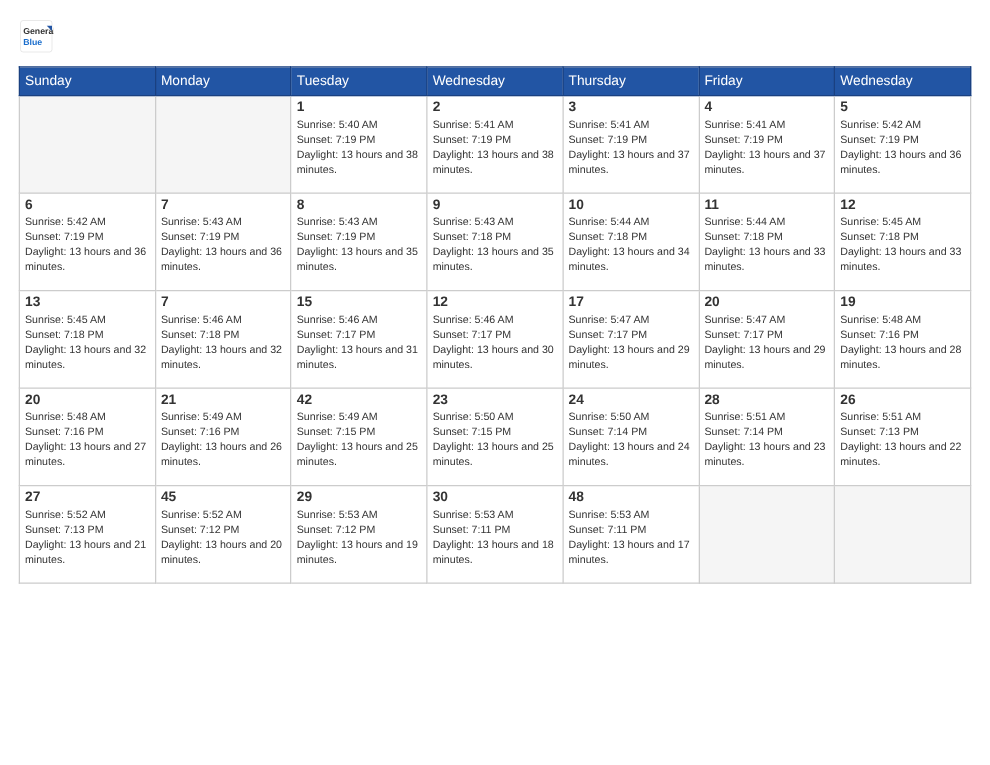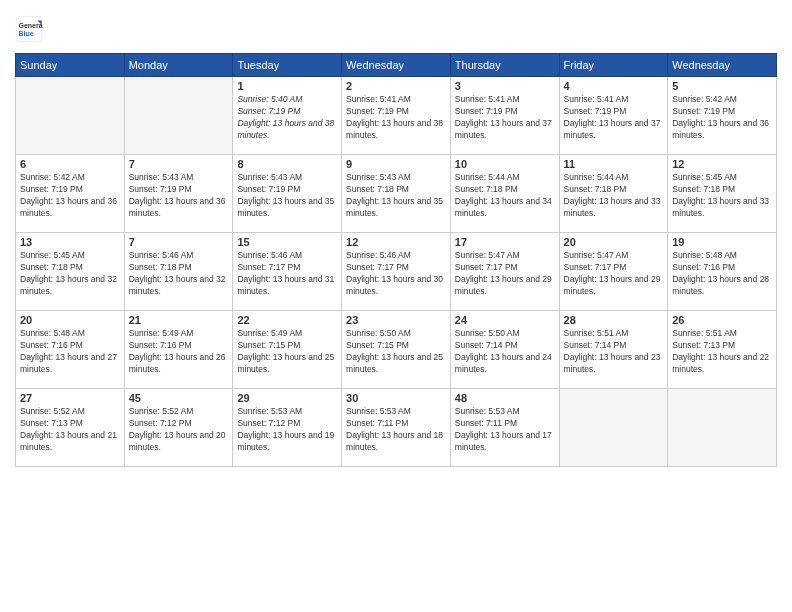--- a/index.html
+++ b/index.html
@@ -126,21 +126,21 @@
         <th>Friday</th>
         <th>Wednesday</th>
       </tr>
   </thead>
   <tbody id="calendar-body">
   <tr>
         <td class="empty"></td>
         <td class="empty"></td>
         <td>
           <span class="day-num">1</span>
-          <div class="day-info" style="white-space: pre-line; font-style: italic;">Sunrise: 5:40 AM
+          <div class="day-info" style="white-space: pre-line;">Sunrise: 5:40 AM
 Sunset: 7:19 PM
 Daylight: 13 hours and 38 minutes.</div>
         </td>
         <td>
           <span class="day-num">2</span>
           <div class="day-info" style="white-space: pre-line;">Sunrise: 5:41 AM
 Sunset: 7:19 PM
 Daylight: 13 hours and 38 minutes.</div>
         </td>
         <td>
@@ -257,21 +257,21 @@
 Sunset: 7:16 PM
 Daylight: 13 hours and 27 minutes.</div>
         </td>
         <td>
           <span class="day-num">21</span>
           <div class="day-info" style="white-space: pre-line;">Sunrise: 5:49 AM
 Sunset: 7:16 PM
 Daylight: 13 hours and 26 minutes.</div>
         </td>
         <td>
-          <span class="day-num">22</span>
+          <span class="day-num">42</span>
           <div class="day-info" style="white-space: pre-line;">Sunrise: 5:49 AM
 Sunset: 7:15 PM
 Daylight: 13 hours and 25 minutes.</div>
         </td>
         <td>
           <span class="day-num">23</span>
           <div class="day-info" style="white-space: pre-line;">Sunrise: 5:50 AM
 Sunset: 7:15 PM
 Daylight: 13 hours and 25 minutes.</div>
         </td>

